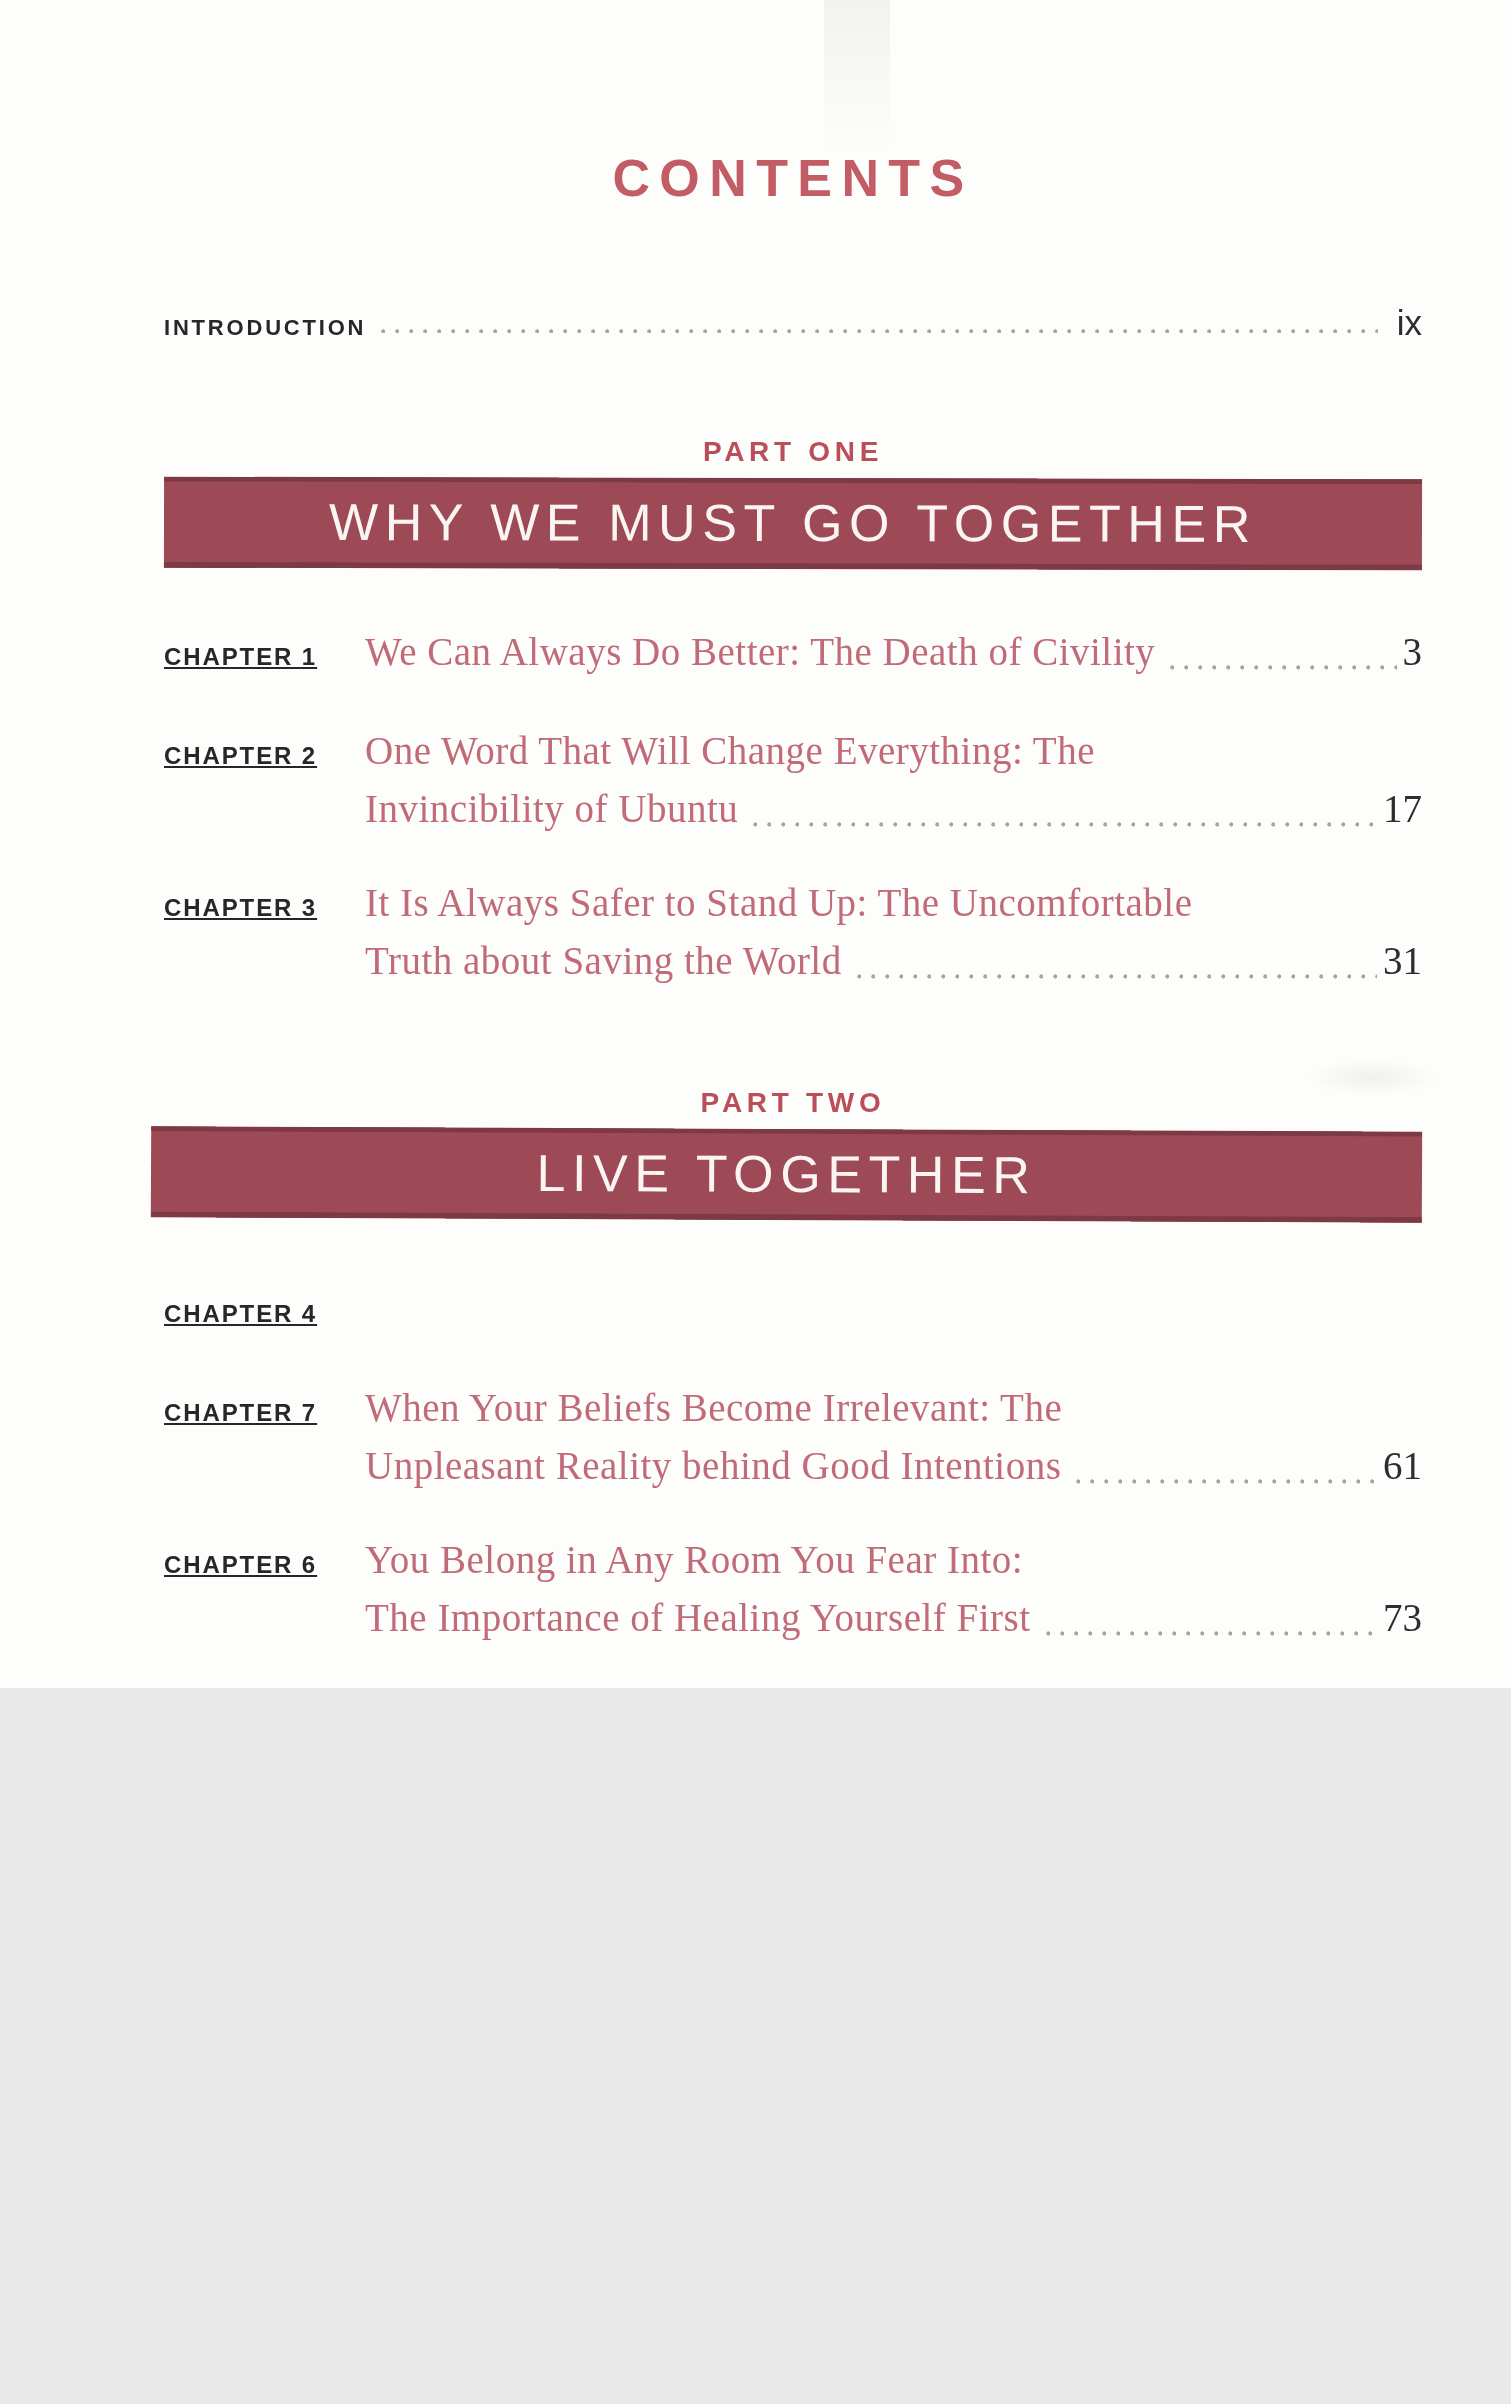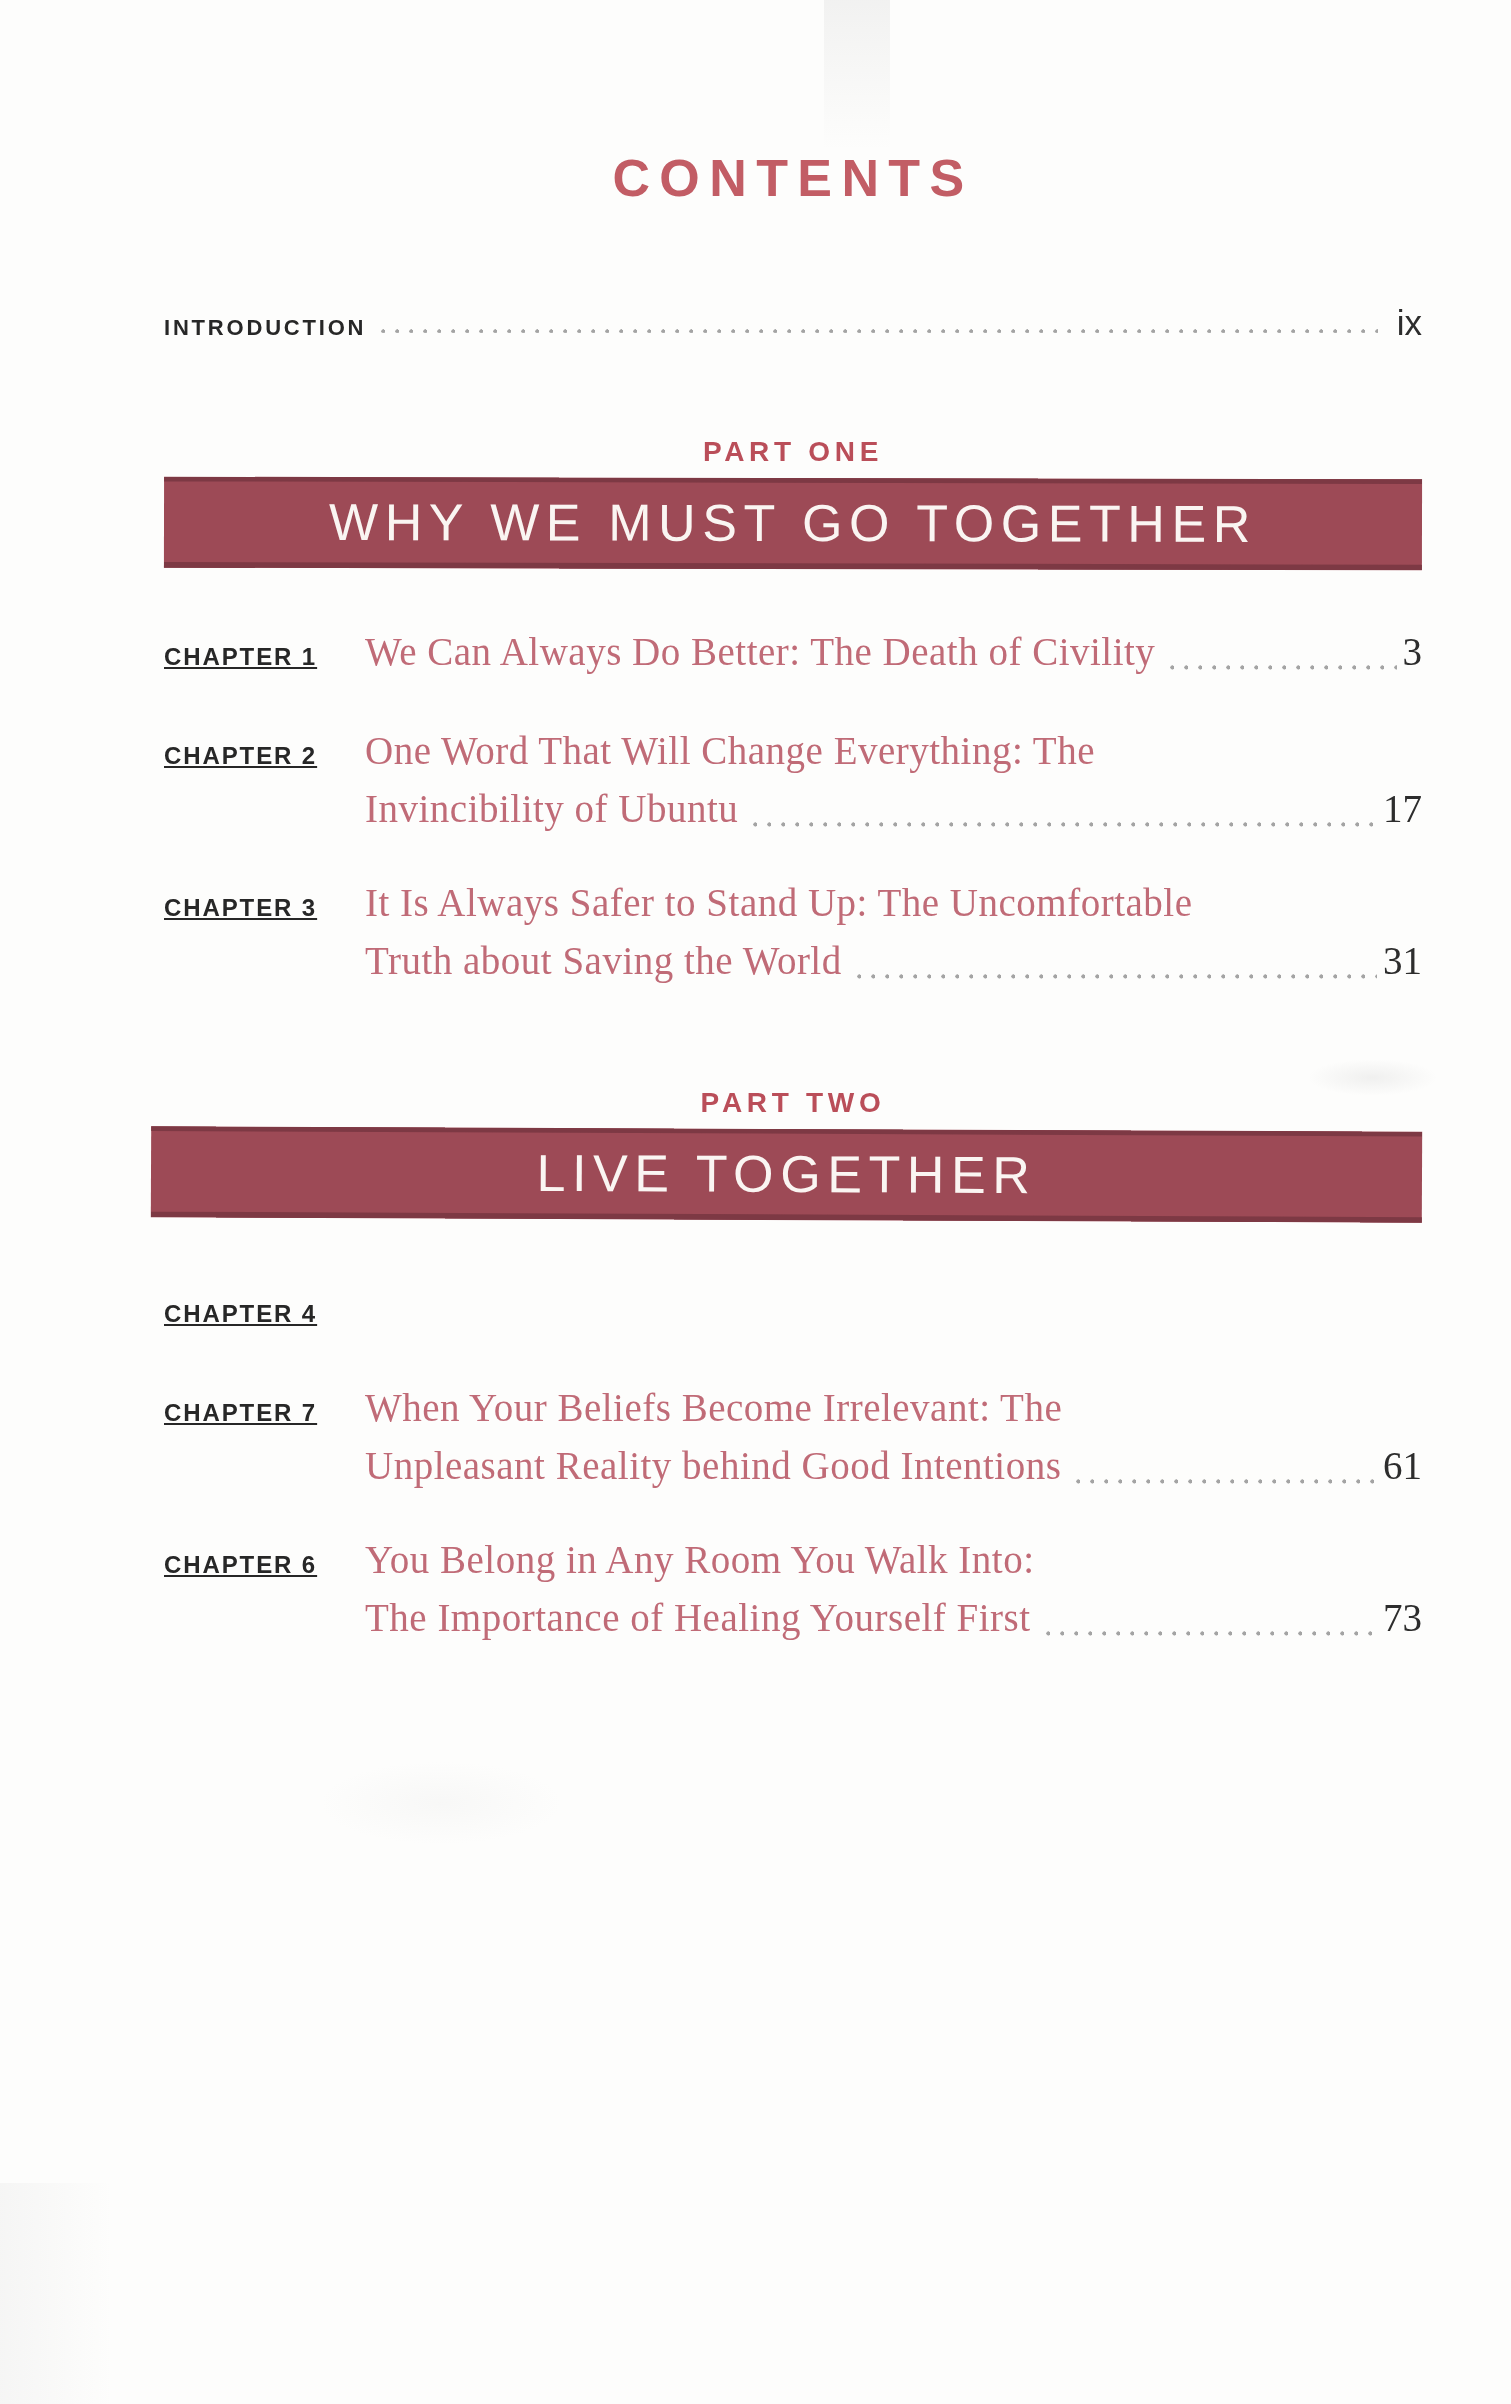--- a/index.html
+++ b/index.html
@@ -12,21 +12,21 @@
     --rose:#c06b77;
     --ink:#272727;
     --pagenum:#2d2d2d;
     --dots:#8e8e8e;
   }
   *{box-sizing:border-box;margin:0;padding:0;}
   html,body{background:#e9e9e9;}
   body{font-family:"Liberation Sans","DejaVu Sans",sans-serif;}
   .page{
     position:relative;
-    width:1511px;height:2404px;
+    width:1511px;height:1688px;
     margin:0 auto;
     background:var(--paper);
     padding:148px 89px 12px 164px;
     overflow:hidden;
   }
   
   .smudge{position:absolute;pointer-events:none;}
   .smudge.s1{left:824px;top:0;width:66px;height:150px;
     background:linear-gradient(to bottom,rgba(190,190,190,.18),rgba(190,190,190,0));}
   .smudge.s2{left:1307px;top:1059px;width:131px;height:37px;
@@ -203,21 +203,21 @@
           <span class="leader"></span>
           <span class="pg">61</span>
         </div>
       </div>
     </div>
 
     <div class="ch-row">
       <span class="ch-label">CHAPTER 6</span>
       <div class="ch-title">
         <div class="t-line">
-          <span class="t-text">You Belong in Any Room You Walk Into:</span>
+          <span class="t-text">You Belong in Any Room You Fear Into:</span>
         </div>
         <div class="t-line last">
           <span class="t-text">The Importance of Healing Yourself First</span>
           <span class="leader"></span>
           <span class="pg">73</span>
         </div>
       </div>
     </div>
   </section>
 

